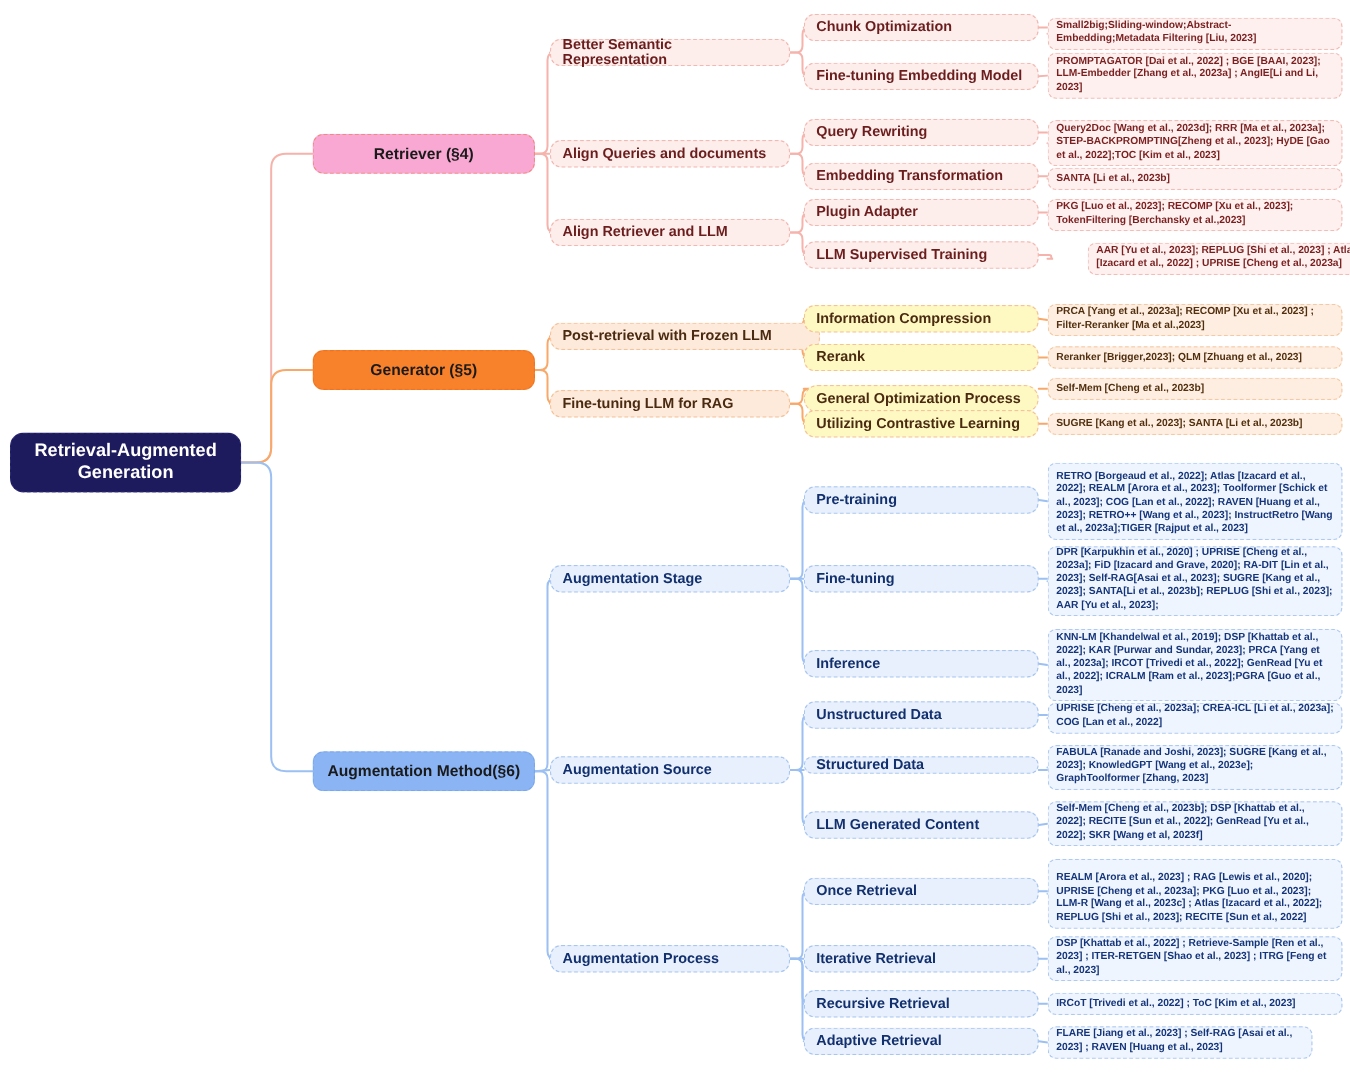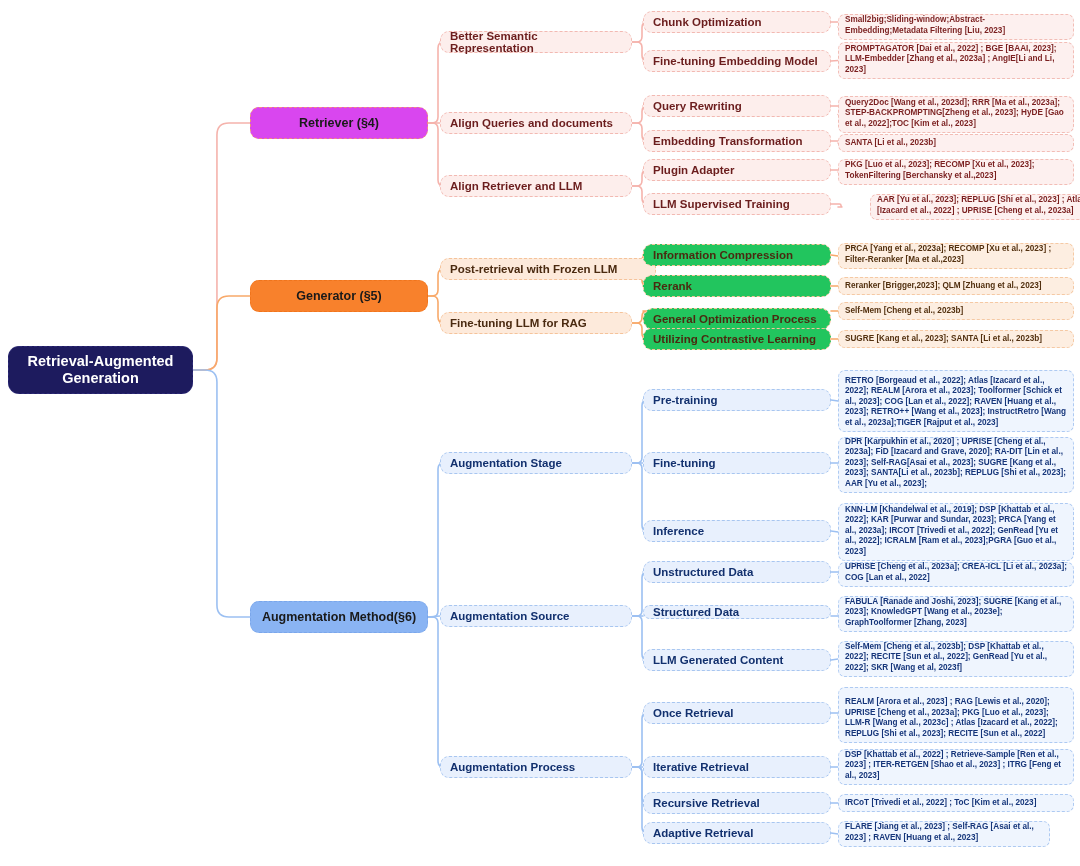--- a/index.html
+++ b/index.html
@@ -12,40 +12,40 @@
   .node .txt{display:block;width:100%;}
 
   
   .root{background:#1d1b5e;border:1.6px dashed #2e2b78;border-radius:11px;
         justify-content:center;text-align:center;}
   .root .txt{color:#ffffff;font-weight:700;font-size:14.5px;line-height:17px;text-align:center;}
 
   
   .l1{justify-content:center;text-align:center;}
   .l1 .txt{font-weight:700;font-size:12.5px;color:#1a1a1a;text-align:center;}
-  .l1.red{background:#d946ef;border:1.4px dashed #f08a82;}
+  .l1.red{background:#f9a8d4;border:1.4px dashed #f08a82;}
   .l1.orange{background:#f8812c;border:1.4px dashed #f0741c;}
   .l1.blue{background:#8ab4f3;border:1.4px dashed #7aa6ea;}
 
   
   .l2{padding:0 9px;}
   .l2 .txt{font-weight:700;font-size:11.5px;}
   .l2.red{background:#fdeeec;border:1.3px dashed #f2b9b2;}
   .l2.red .txt{color:#6b1d1d;}
   .l2.orange{background:#fdeadb;border:1.3px dashed #f5c39a;}
   .l2.orange .txt{color:#4a2a10;}
   .l2.blue{background:#e8f0fd;border:1.3px dashed #a8c6f0;}
   .l2.blue .txt{color:#12306e;}
 
   
   .l3{padding:0 9px;}
   .l3 .txt{font-weight:700;font-size:11.5px;}
   .l3.red{background:#fdeeec;border:1.3px dashed #f2b9b2;}
   .l3.red .txt{color:#6b1d1d;}
-  .l3.orange{background:#22c55e;border:1.3px dashed #f5c39a;}
+  .l3.orange{background:#fef9c3;border:1.3px dashed #f5c39a;}
   .l3.orange .txt{color:#4a2a10;}
   .l3.blue{background:#e8f0fd;border:1.3px dashed #a8c6f0;}
   .l3.blue .txt{color:#12306e;}
 
   
   .leaf{padding:3px 6px;align-items:flex-end;border-radius:7px;}
   .leaf .txt{font-size:8.2px;line-height:10.4px;font-weight:600;}
   .leaf.red{background:#fdf0ef;border:1.2px dashed #f2bdb6;}
   .leaf.red .txt{color:#7a1f1f;}
   .leaf.orange{background:#fdeee1;border:1.2px dashed #f5c9a4;}

